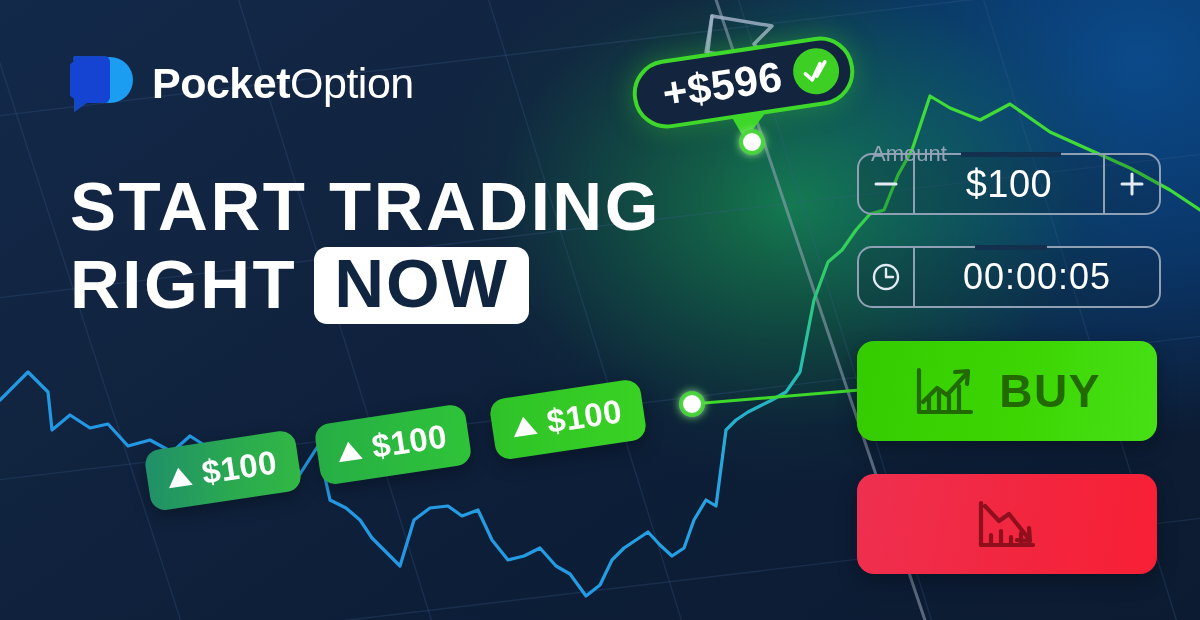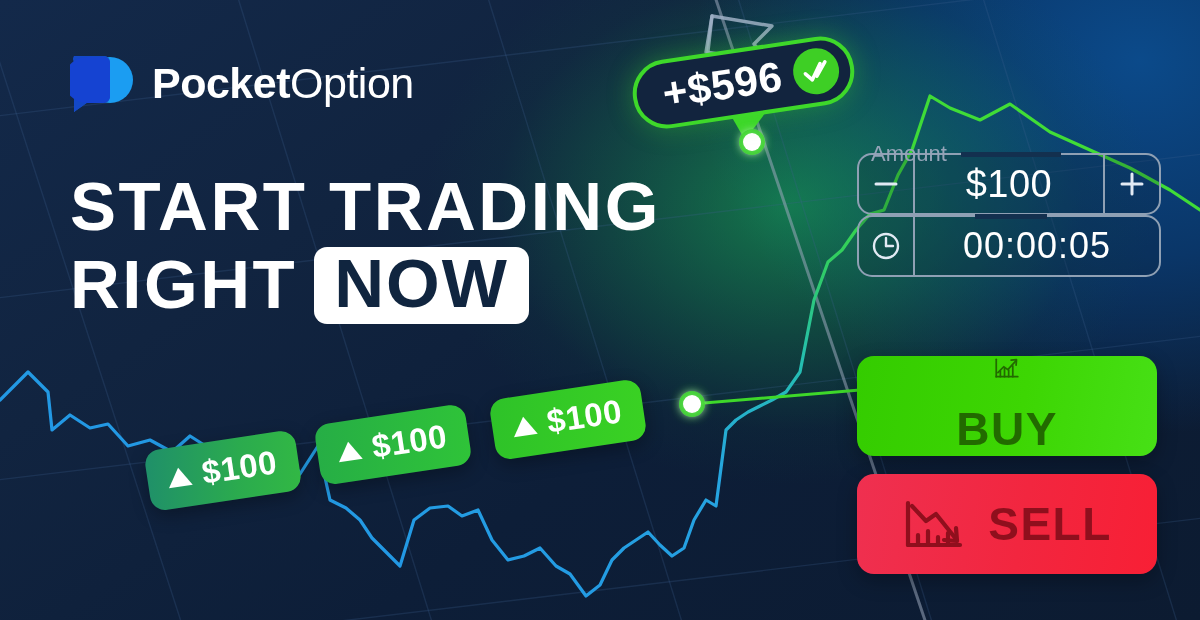--- a/index.html
+++ b/index.html
@@ -102,21 +102,21 @@
   .panel { position:absolute; left:857px; top:153px; width:304px; }
 
   .field {
     position:relative;
     height:62px;
     border:2px solid #8fa0b4;
     border-radius:15px;
     display:flex; align-items:stretch;
     background:rgba(13,30,52,0.22);
   }
-  .field + .field { }
+  .field + .field { margin-top:31px; }
   .field-legend {
     position:absolute; top:-14px; left:0; right:0;
     pointer-events:none;
   }
   .field-legend span {
     background:transparent; color:#94a4b8;
     font-size:22px; padding:0 12px; line-height:26px;
     display:inline-block;
     position:relative;
   }
@@ -137,24 +137,23 @@
   .trade-btn {
     position:absolute; left:857px;
     width:300px; height:100px;
     border-radius:17px;
     display:flex; align-items:center; justify-content:center; gap:22px;
     font-size:46px; font-weight:bold; letter-spacing:1.5px;
     box-shadow:0 7px 20px rgba(0,0,0,0.28);
     cursor:pointer;
   }
   #buy-button {
-    top:356px;
+    top:341px;
     background:linear-gradient(100deg,#34cc00 0%, #3dd603 55%, #47e016 100%);
     color:#226a00;
-    flex-direction:column;
   }
   #sell-button {
     top:474px;
     background:linear-gradient(100deg,#ef3050 0%, #f2263f 55%, #f81f35 100%);
     color:#8f0f1d;
   }
 </style>
 </head>
 <body>
 
@@ -317,16 +316,15 @@
         <line x1="6" y1="8" x2="6" y2="50"></line>
         <line x1="6" y1="50" x2="58" y2="50"></line>
         <line x1="16" y1="50" x2="16" y2="40"></line>
         <line x1="26" y1="50" x2="26" y2="36"></line>
         <line x1="36" y1="50" x2="36" y2="42"></line>
         <line x1="46" y1="50" x2="46" y2="38"></line>
         <polyline points="10,11 24,26 34,19 54,44"></polyline>
         <polyline points="42,45 55,46 54,33"></polyline>
       </g>
     </svg>
-    <span>SELL</span>
   </div>
 
 </div>
 
 </body></html>

